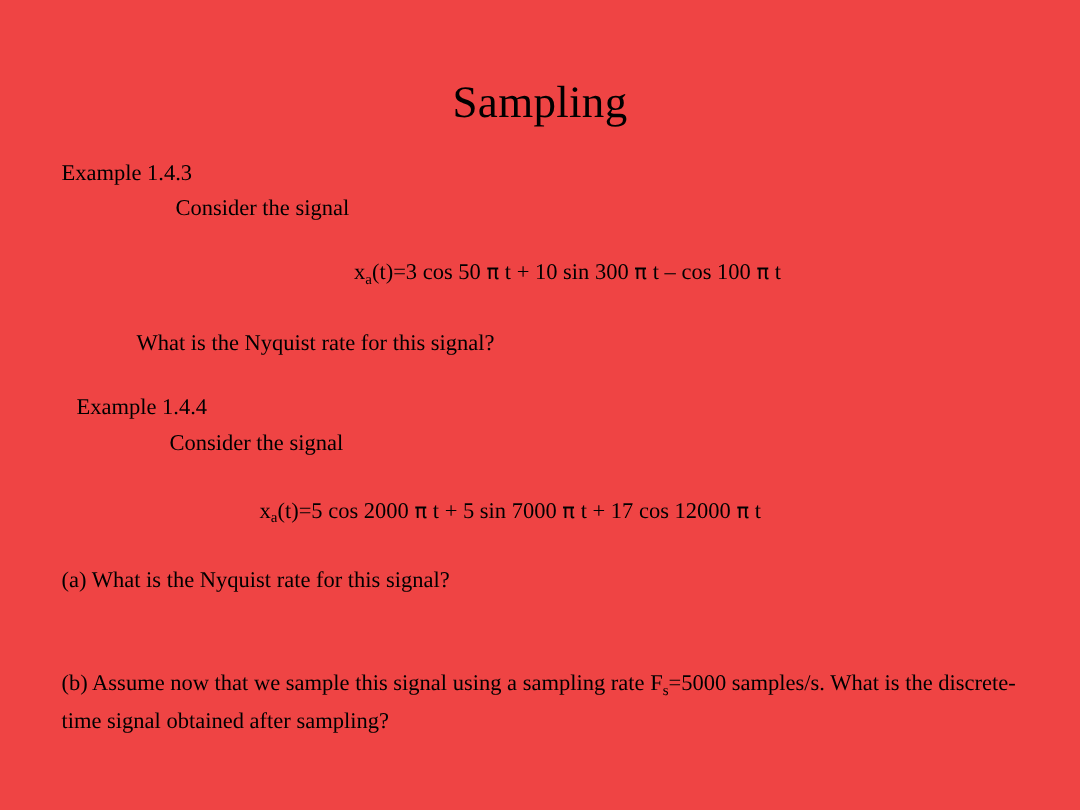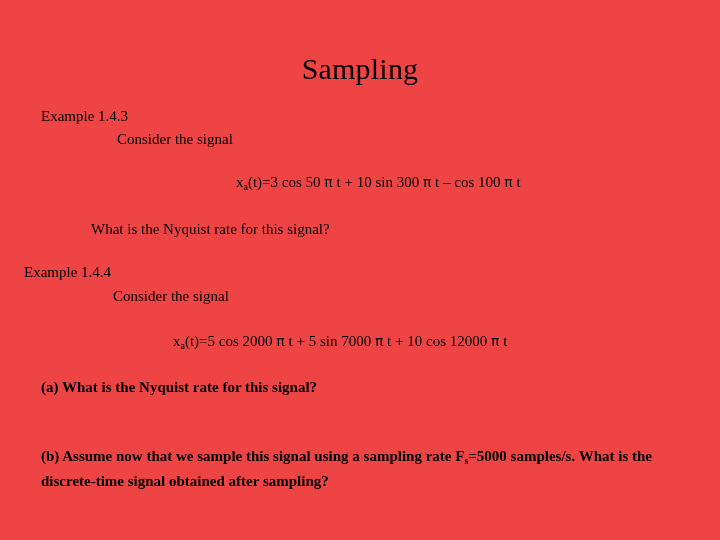--- a/index.html
+++ b/index.html
@@ -40,21 +40,20 @@
     line-height: 19px;
     color: #000000;
     white-space: nowrap;
   }
   .wrap-block {
     position: absolute;
     font-family: "Liberation Serif", "DejaVu Serif", serif;
     font-size: 15px;
     line-height: 20px;
     color: #000000;
-    font-weight: bold;
   }
   .eq {
     position: absolute;
     font-family: "Liberation Serif", "DejaVu Serif", serif;
     font-size: 15px;
     line-height: 19px;
     color: #000000;
     white-space: nowrap;
   }
   .sub {
@@ -70,21 +69,21 @@
     bottom: 0;
     left: 0;
     width: 720px;
     height: 40px;
   }
   
   .p-ex1      { left: 41px;  top: 107px; }
   .p-con1     { left: 117px; top: 130px; }
   .p-eq1      { left: 200px; top: 173px; margin-left: 36px; }
   .p-q1       { left: 91px;  top: 220px; text-align: center; }
-  .p-ex2      { left: 24px;  top: 263px; font-family: Liberation Serif, serif; }
+  .p-ex2      { left: 51px;  top: 263px; font-family: Liberation Serif, serif; }
   .p-con2     { left: 113px; top: 287px; }
   .p-eq2      { left: 173px; top: 332px; }
   .p-a        { left: 41px;  top: 377px; width: 640px; }
   .p-b        { left: 41px;  top: 398px; width: 640px; margin-top: 48px; }
   .p-c        { left: 41px;  top: 439px; width: 630px; }
 </style>
 </head>
 <body>
 
 <div class="slide">
@@ -99,21 +98,21 @@
     <span>x</span><span class="sub">a</span><span>(t)=3 cos 50 </span><span class="pi">π</span><span> t + 10 sin 300 </span><span class="pi">π</span><span> t – cos 100 </span><span class="pi">π</span><span> t</span>
   </div>
 
   <div class="body-line p-q1">What is the Nyquist rate for this signal?</div>
 
   <div class="body-line p-ex2">Example 1.4.4</div>
 
   <div class="body-line p-con2">Consider the signal</div>
 
   <div class="eq p-eq2">
-    <span>x</span><span class="sub">a</span><span>(t)=5 cos 2000 </span><span class="pi">π</span><span> t + 5 sin 7000 </span><span class="pi">π</span><span> t +  10 cos 12000 </span><span class="pi">π</span><span> t</span>
+    <span>x</span><span class="sub">a</span><span>(t)=5 cos 2000 </span><span class="pi">π</span><span> t + 5 sin 7000 </span><span class="pi">π</span><span> t +  17 cos 12000 </span><span class="pi">π</span><span> t</span>
   </div>
 
   <div class="wrap-block p-a">(a) What is the Nyquist rate for this signal?</div>
 
   <div class="wrap-block p-b">
     <span>(b) Assume now that we sample this signal using a sampling rate F</span><span class="sub">s</span><span>=5000 samples/s. What is the discrete-time signal obtained after sampling?</span>
   </div>
 
 
   <div class="footer">

